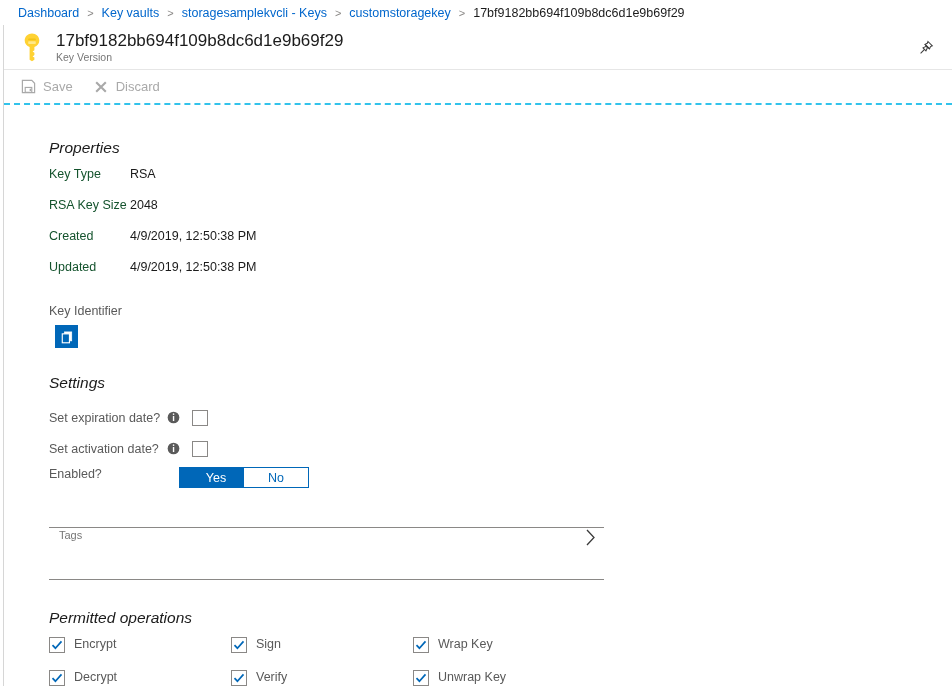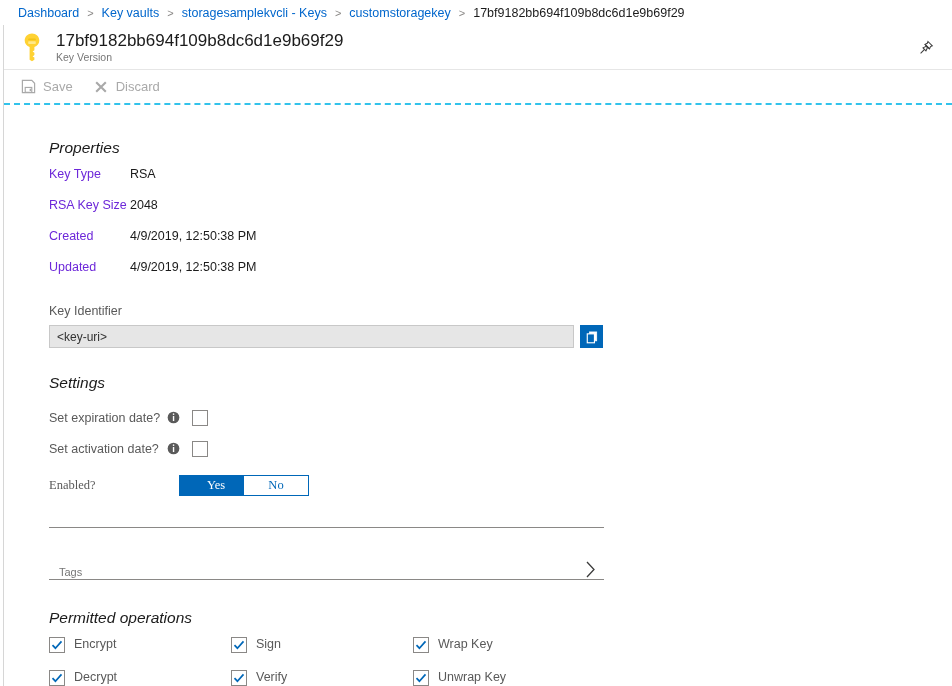--- a/index.html
+++ b/index.html
@@ -141,21 +141,21 @@
     font-weight: normal;
     font-style: italic;
   }
   .prop-row {
     display: flex;
     align-items: baseline;
     height: 31px;
   }
   .prop-label {
     width: 81px;
-    color: #6d28d9;
+    color: #14532d;
     font-size: 12.5px;
     flex: 0 0 auto;
   }
   .prop-value {
     color: #1b1b1b;
     font-size: 12.5px;
   }
 
   .field-label {
     color: #595959;
@@ -216,24 +216,23 @@
     width: 16px;
     height: 16px;
     border: 1px solid #8a8886;
     background: #ffffff;
     box-sizing: border-box;
     cursor: pointer;
     flex: 0 0 auto;
   }
   .enabled-row {
     display: flex;
-    align-items: center;
+    align-items: flex-start;
     height: 36px;
     margin-top: 3px;
-    font-family: Liberation Serif, serif;
   }
   .toggle {
     display: flex;
     border: 1px solid #0067b8;
     height: 21px;
     box-sizing: border-box;
     margin-left: 12px;
   }
   .toggle-opt {
     width: 64px;
@@ -255,21 +254,21 @@
   }
 
   
   .tags-block {
     width: 555px;
     border-top: 1px solid #8a8886;
     border-bottom: 1px solid #8a8886;
     margin-top: 24px;
     height: 53px;
     display: flex;
-    align-items: flex-end;
+    align-items: flex-start;
     cursor: pointer;
     box-sizing: border-box;
   }
   .tags-texts {
     flex: 1 1 auto;
     padding-left: 10px;
   }
   .tags-label {
     color: #767676;
     font-size: 11px;
@@ -395,21 +394,20 @@
       <div class="prop-label">Created</div>
       <div class="prop-value">4/9/2019, 12:50:38 PM</div>
     </div>
     <div class="prop-row">
       <div class="prop-label">Updated</div>
       <div class="prop-value">4/9/2019, 12:50:38 PM</div>
     </div>
 
     <div class="field-label">Key Identifier</div>
     <div class="ident-row">
-      <input class="ident-input" type="text" readonly="" value="&lt;key-uri&gt;" style="">
       <button class="copy-btn">
         <svg width="14" height="14" viewBox="0 0 16 16">
           <rect x="5.2" y="2.2" width="8.2" height="10.2" fill="#ffffff" stroke="#ffffff" stroke-width="0.8"></rect>
           <rect x="2.6" y="4.4" width="8.2" height="10.2" fill="#0067b8" stroke="#ffffff" stroke-width="1.3"></rect>
         </svg>
       </button>
     </div>
 
     <div class="section-title settings-head">Settings</div>
 

